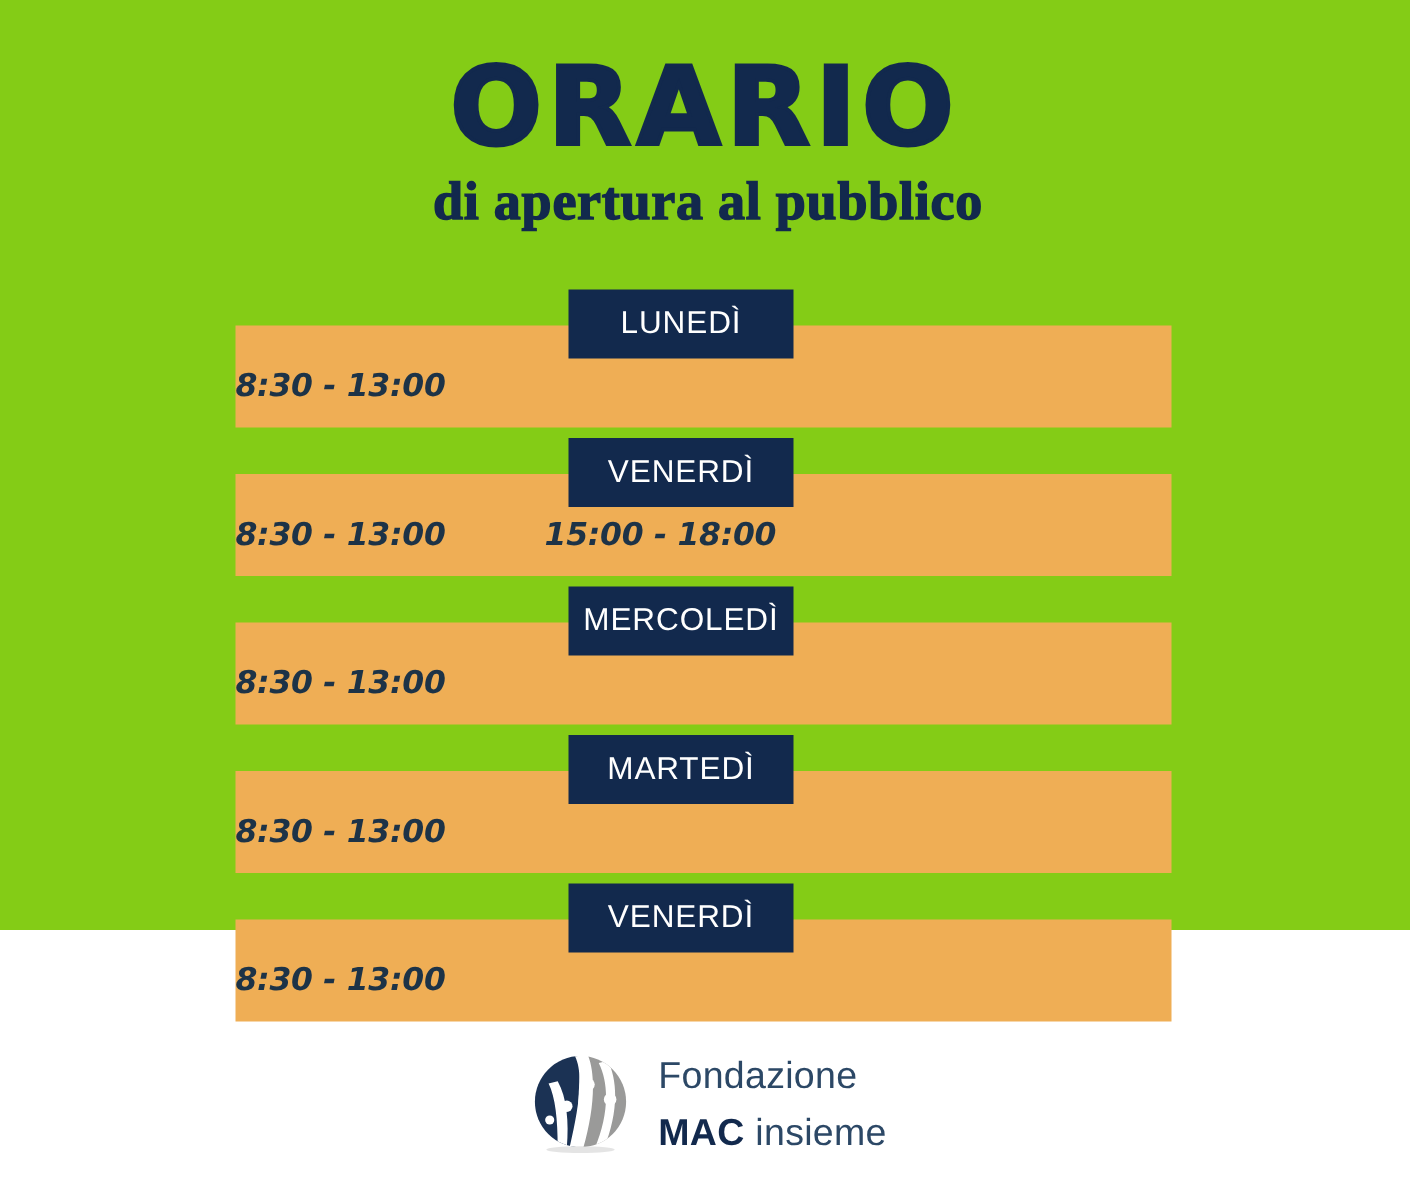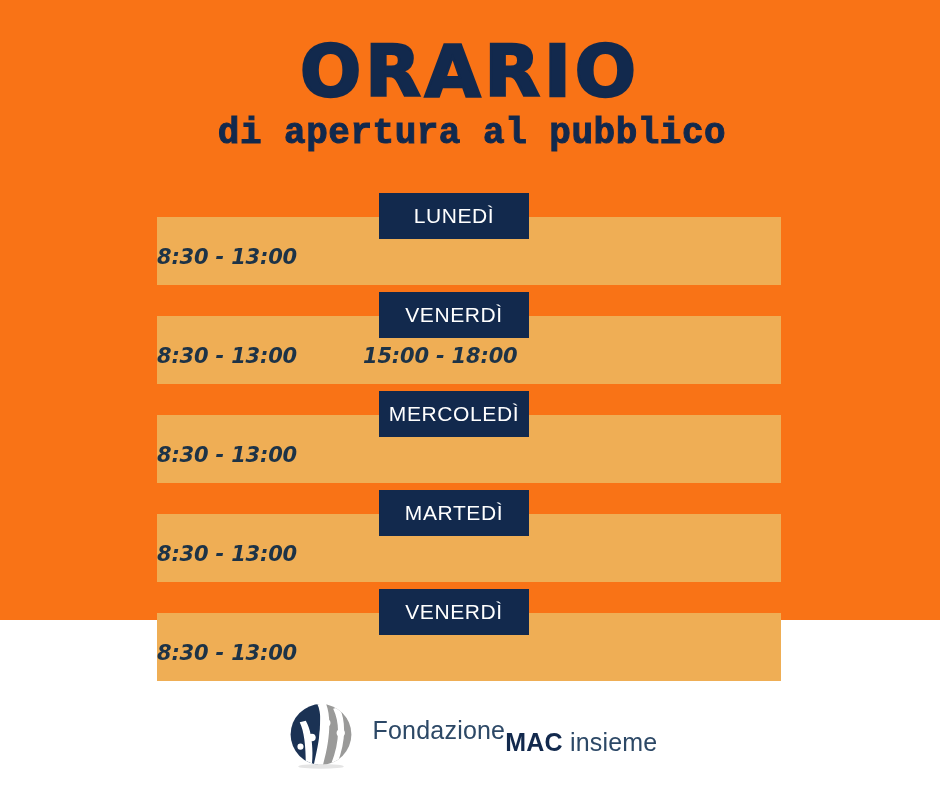--- a/index.html
+++ b/index.html
@@ -12,21 +12,21 @@
     background: #ffffff;
     font-family: "Liberation Sans", sans-serif;
     overflow: hidden;
     position: relative;
   }
 
   .poster {
     position: relative;
     width: 940px;
     height: 620px;
-    background: #f97316;
+    background: #84cc16;
   }
 
   
   .header {
     position: absolute;
     top: 34px;
     left: 0;
     width: 940px;
     text-align: center;
   }
@@ -34,21 +34,21 @@
     font-family: "DejaVu Sans", sans-serif;
     font-size: 72px;
     line-height: 74px;
     font-weight: 700;
     letter-spacing: 4px;
     color: #12294d;
     margin: 0;
     -webkit-text-stroke: 2.5px #12294d;
   }
   .subtitle {
-    font-family: Liberation Mono, monospace;
+    font-family: Liberation Serif, serif;
     font-size: 36px;
     line-height: 40px;
     font-weight: 700;
     letter-spacing: 0.5px;
     color: #12294d;
     margin: 6px 0 0 4px;
     -webkit-text-stroke: 1px #12294d;
   }
 
   
@@ -122,21 +122,21 @@
     align-items: center;
     gap: 14px;
   }
   .logo-mark {
     width: 76px;
     height: 76px;
     flex: none;
   }
   .logo-text {
     display: flex;
-    flex-direction: row;
+    flex-direction: column;
     justify-content: center;
     line-height: 1.05;
   }
   .logo-line1 {
     font-family: "Liberation Sans", sans-serif;
     font-size: 25px;
     font-weight: 400;
     color: #2c4866;
     letter-spacing: 0.2px;
   }

